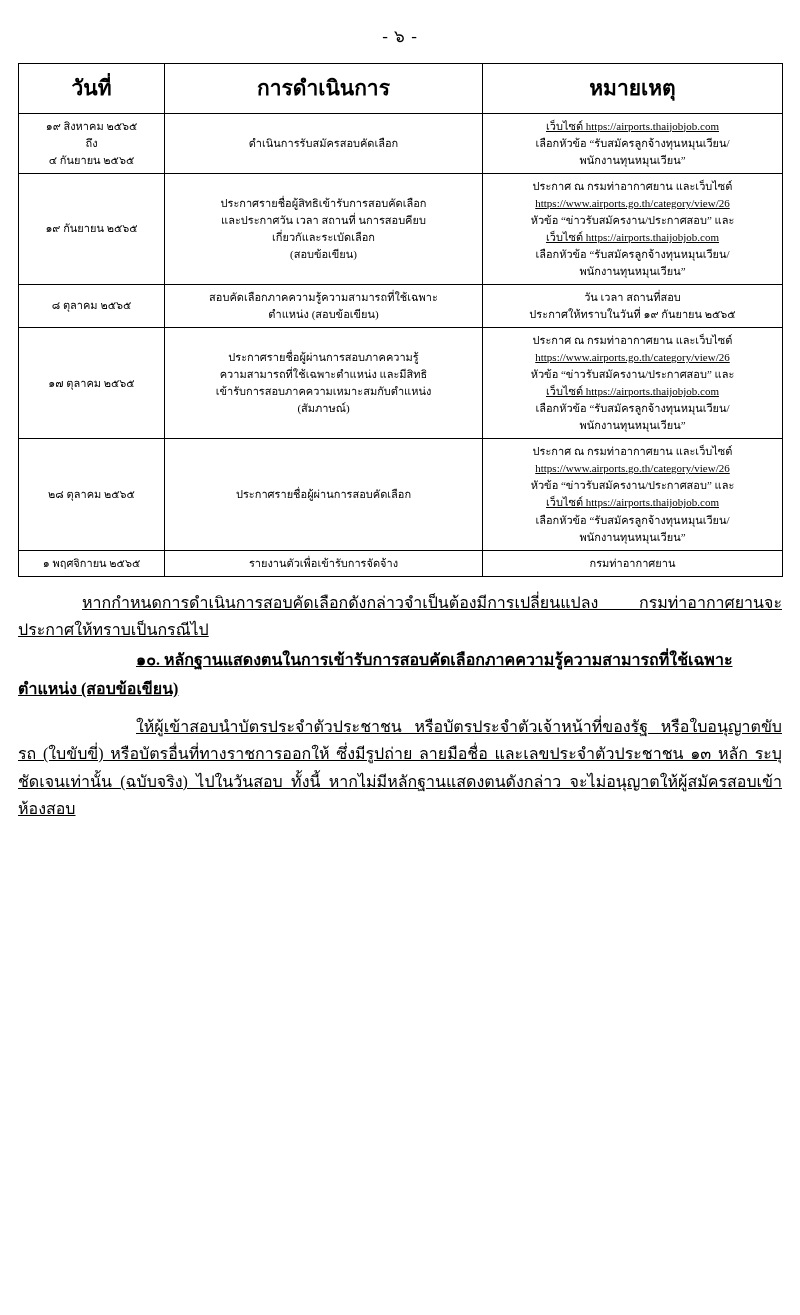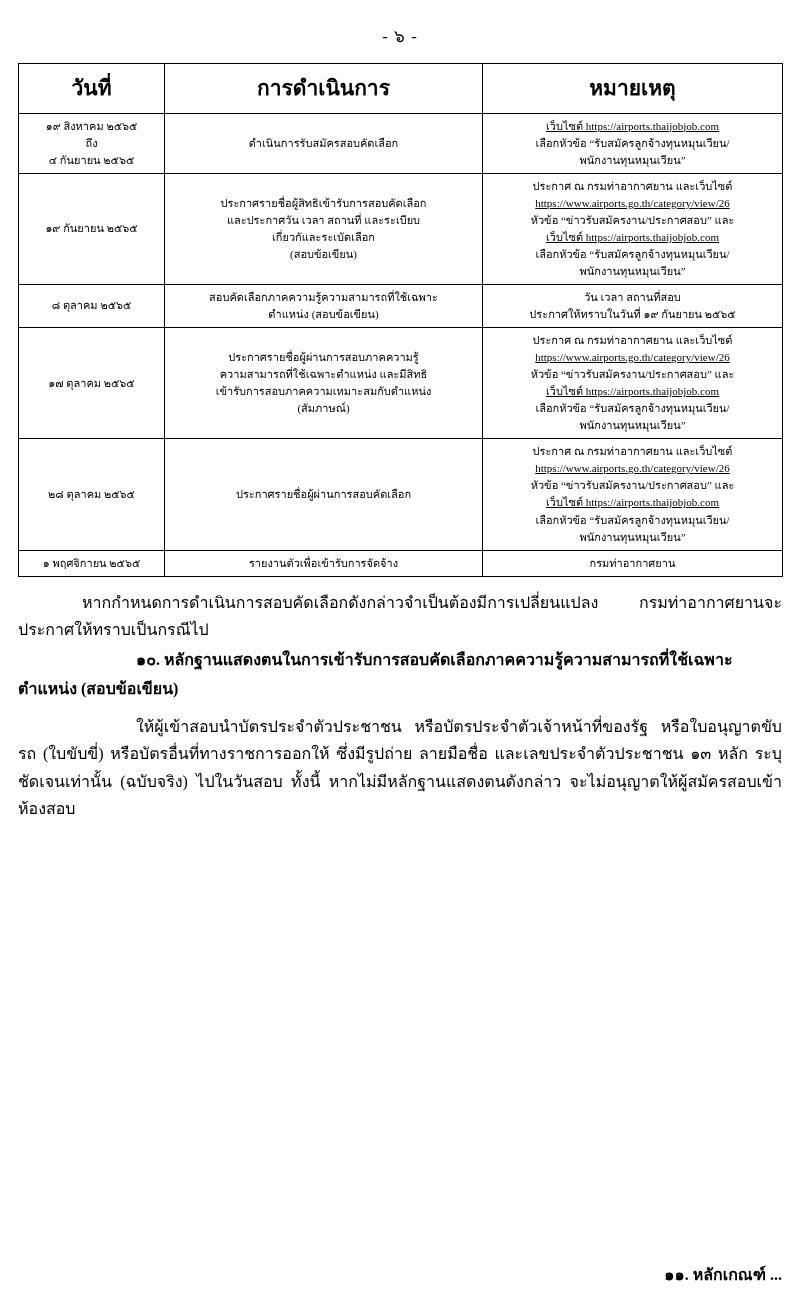--- a/index.html
+++ b/index.html
@@ -63,20 +63,21 @@
   .line { display: block; }
   .link {
     text-decoration: underline;
   }
   .body-text {
     width: 764px;
     margin: 12px auto 12px auto;
     font-size: 16px;
     line-height: 1.72;
     text-align: justify;
+    text-decoration: underline;
   }
   .body-text p {
     margin: 0 0 2px 0;
   }
   .indent-1 { text-indent: 64px; }
   .indent-2 { text-indent: 118px; }
   .bold { font-weight: bold; }
   .section-head {
     margin-top: 16px;
     font-weight: bold;
@@ -131,21 +132,21 @@
           <span class="line">พนักงานทุนหมุนเวียน”</span>
         </td>
       </tr>
 
       <tr>
         <td class="date-cell">
           <span class="line">๑๙ กันยายน ๒๕๖๕</span>
         </td>
         <td class="action-cell">
           <span class="line">ประกาศรายชื่อผู้สิทธิเข้ารับการสอบคัดเลือก</span>
-          <span class="line">และประกาศวัน เวลา สถานที่ และระเบียบ</span>
+          <span class="line">และประกาศวัน เวลา สถานที่ นการสอบคียบ</span>
           <span class="line">เกี่ยวกัและระเบัดเลือก</span>
           <span class="line">(สอบข้อเขียน)</span>
         </td>
         <td class="note-cell">
           <span class="line">ประกาศ ณ กรมท่าอากาศยาน และเว็บไซต์</span>
           <span class="line link">https://www.airports.go.th/category/view/26</span>
           <span class="line">หัวข้อ “ข่าวรับสมัครงาน/ประกาศสอบ” และ</span>
           <span class="line link">เว็บไซต์ https://airports.thaijobjob.com</span>
           <span class="line">เลือกหัวข้อ “รับสมัครลูกจ้างทุนหมุนเวียน/</span>
           <span class="line">พนักงานทุนหมุนเวียน”</span>
@@ -222,15 +223,14 @@
     <p class="indent-1">หากกำหนดการดำเนินการสอบคัดเลือกดังกล่าวจำเป็นต้องมีการเปลี่ยนแปลง กรมท่าอากาศยานจะประกาศให้ทราบเป็นกรณีไป</p>
 
     <p class="indent-2 bold section-head">๑๐. หลักฐานแสดงตนในการเข้ารับการสอบคัดเลือกภาคความรู้ความสามารถที่ใช้เฉพาะ</p>
     <p class="bold">ตำแหน่ง (สอบข้อเขียน)</p>
 
     <p class="indent-2" style="margin-top:10px;">ให้ผู้เข้าสอบนำบัตรประจำตัวประชาชน หรือบัตรประจำตัวเจ้าหน้าที่ของรัฐ หรือใบอนุญาตขับรถ (ใบขับขี่) หรือบัตรอื่นที่ทางราชการออกให้ ซึ่งมีรูปถ่าย ลายมือชื่อ และเลขประจำตัวประชาชน ๑๓ หลัก ระบุชัดเจนเท่านั้น (ฉบับจริง) ไปในวันสอบ ทั้งนี้ หากไม่มีหลักฐานแสดงตนดังกล่าว จะไม่อนุญาตให้ผู้สมัครสอบเข้าห้องสอบ</p>
   </div>
 
   <div class="spacer-block"></div>
 
-  <div class="footer-note">๑๑. หลักเกณฑ์ ...</div>
 
 </div>
 
 </body></html>

